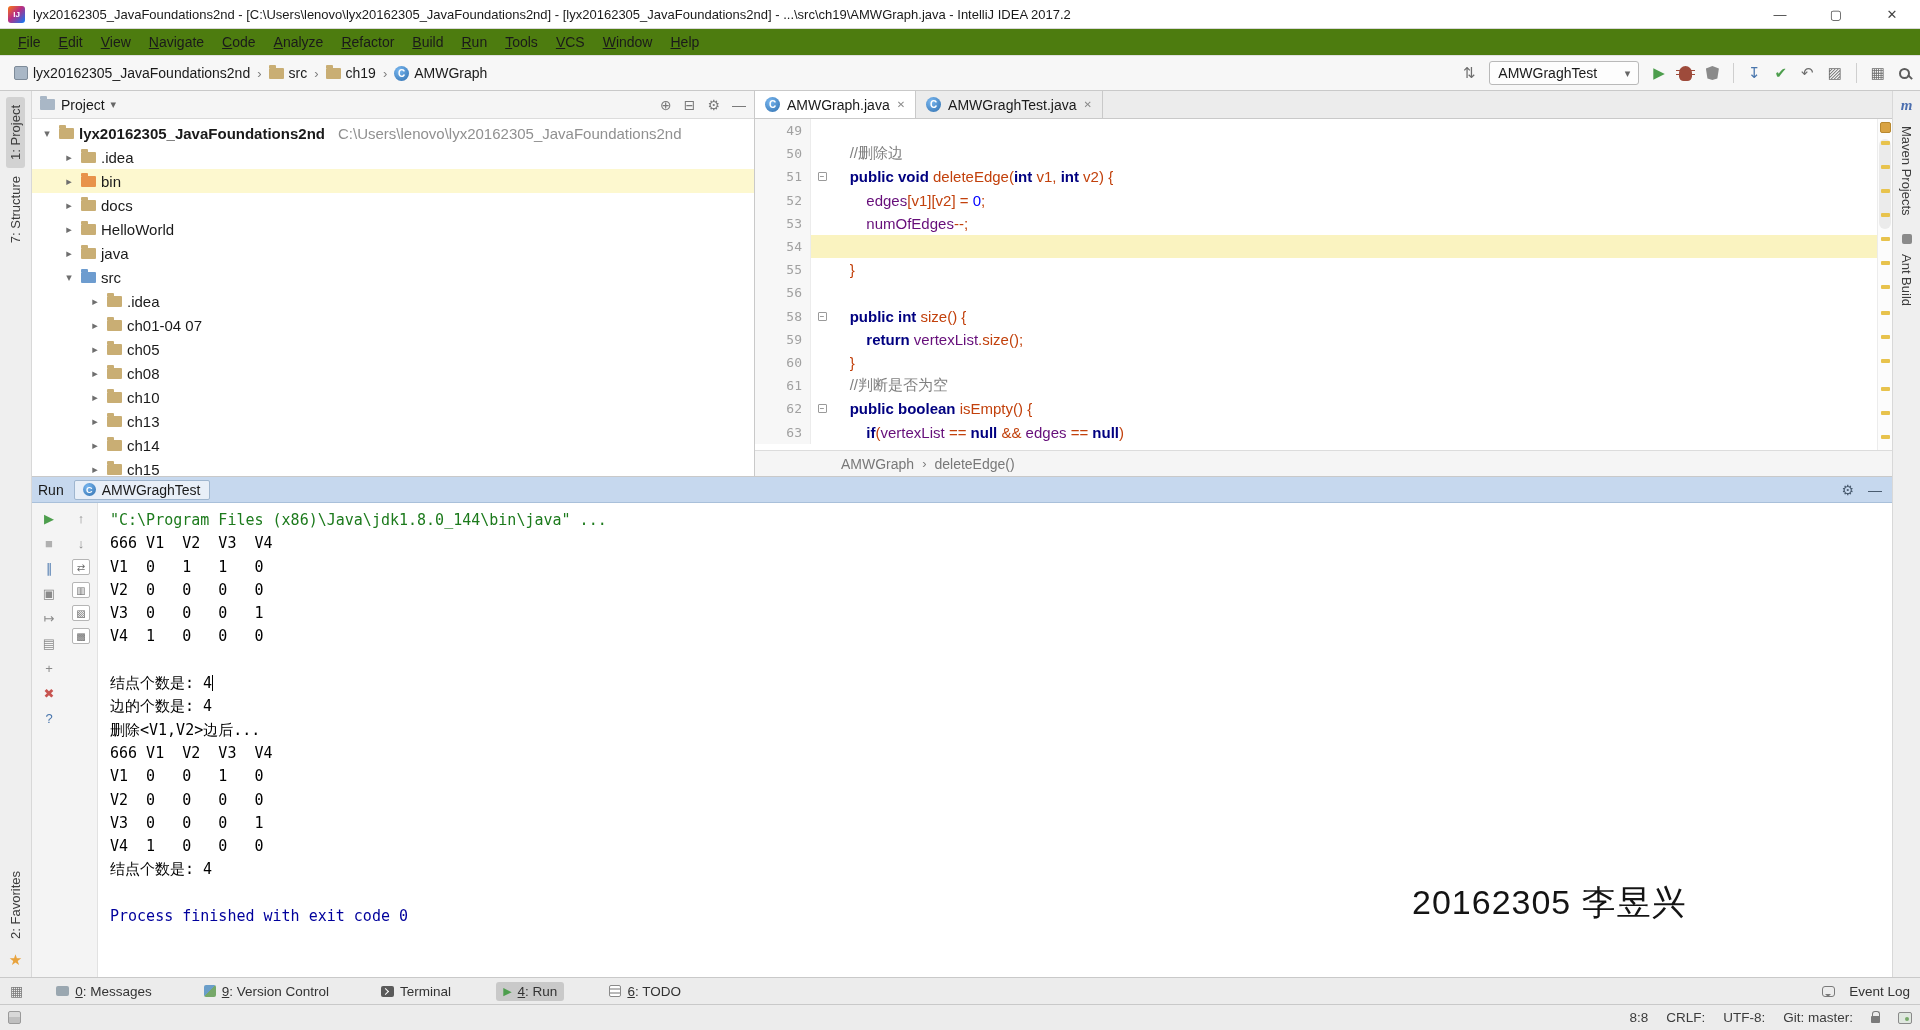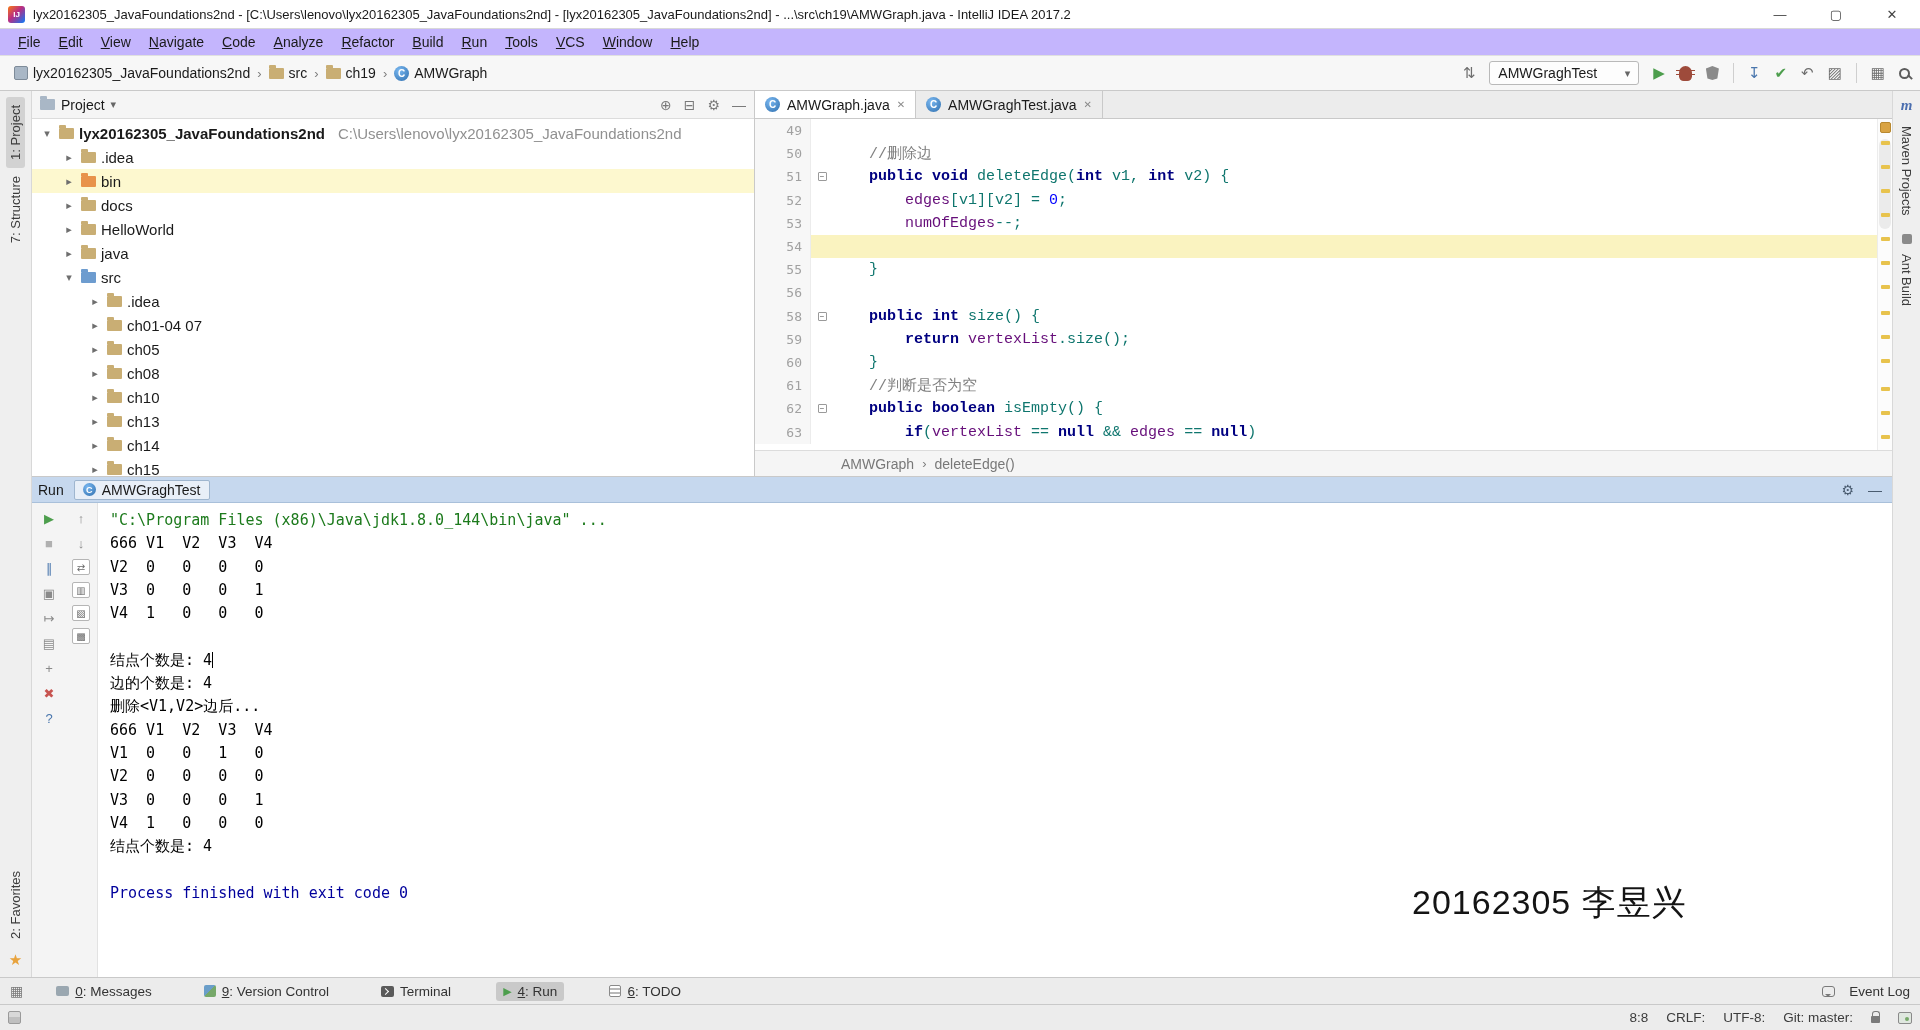--- a/index.html
+++ b/index.html
@@ -8,21 +8,21 @@
   .mono { font-family:"DejaVu Sans Mono","Liberation Mono",monospace; }
 
   
   .titlebar { height:29px; background:#ffffff; border-bottom:1px solid #d8d8d8; display:flex; align-items:center; padding-left:8px; flex:0 0 auto; }
   .app-icon { width:17px; height:17px; border-radius:3px; background:linear-gradient(135deg,#f97a12,#b92d82 45%,#087cfa); color:#fff; font-size:8px; font-weight:bold; display:flex; align-items:center; justify-content:center; margin-right:8px; }
   .title-text { font-size:13px; color:#1a1a1a; white-space:nowrap; overflow:hidden; text-overflow:ellipsis; flex:1; }
   .win-btns { display:flex; height:100%; }
   .win-btn { width:56px; display:flex; align-items:center; justify-content:center; color:#444; font-size:13px; }
 
   
-  .menubar { height:27px; background:#c4b5fd; display:flex; align-items:center; padding-left:10px; gap:2px; border-bottom:1px solid #e0e0e0; flex:0 0 auto; }
+  .menubar { height:27px; background:#4d7c0f; display:flex; align-items:center; padding-left:10px; gap:2px; border-bottom:1px solid #e0e0e0; flex:0 0 auto; }
   .menu-item { display:inline-block; padding:3px 8px; font-size:14px; }
   .menu-item::first-letter { text-decoration:underline; }
 
   
   .navbar { height:35px; background:#f7f7f7; border-bottom:1px solid #c9c9c9; display:flex; align-items:center; padding:0 10px 0 14px; flex:0 0 auto; }
   .crumbs { display:flex; align-items:center; gap:7px; flex:1; }
   .crumb-item { display:flex; align-items:center; gap:5px; font-size:14px; }
   .crumb-sep { color:#7d7d7d; font-size:13px; }
   .nav-tools { display:flex; align-items:center; gap:14px; }
   .tool-glyph { color:#6e6e6e; font-size:15px; }
@@ -75,22 +75,22 @@
   .tabbar { height:28px; background:#ececec; border-bottom:1px solid #c9c9c9; display:flex; align-items:stretch; flex:0 0 auto; }
   .tab { display:flex; align-items:center; gap:7px; padding:0 10px; border-right:1px solid #c9c9c9; font-size:14px; background:#ececec; }
   .tab.active { background:#ffffff; }
   .tab-close { color:#8a8a8a; font-size:10px; }
   .code-scroll { height:331px; overflow:hidden; position:relative; }
   .code-row { height:23.2px; display:flex; align-items:center; background:transparent; }
   .code-row.current { background:linear-gradient(to right,transparent 56px,#faf3c0 56px); }
   .ln { width:56px; text-align:right; padding-right:8px; color:#a1a1a1; font-size:13px; flex:0 0 auto; font-family:"DejaVu Sans Mono","Liberation Mono",monospace; background:#f7f7f7; height:100%; display:flex; align-items:center; justify-content:flex-end; border-right:1px solid #ececec; }
   .foldcol { width:22px; flex:0 0 auto; display:flex; align-items:center; justify-content:center; height:100%; }
   .foldbox { width:9px; height:9px; border:1px solid #9a9a9a; background:#fff; color:#555; font-size:8px; line-height:7px; text-align:center; border-radius:1px; }
-  .codetext { white-space:pre; font-family:Liberation Mono, monospace; font-size:15px; }
-  .kw { color:#000080; font-weight:bold; } .com { color:#808080; } .n { color:#0000ff; } .fld { color:#660e7a; } .p { color:#0f766e; }
+  .codetext { white-space:pre; font-family:Liberation Sans, sans-serif; font-size:15px; }
+  .kw { color:#000080; font-weight:bold; } .com { color:#808080; } .n { color:#0000ff; } .fld { color:#660e7a; } .p { color:#c2410c; }
   .rail { position:absolute; top:0; right:0; width:15px; bottom:0; background:#fcfcfc; border-left:1px solid #ececec; }
   .rail-corner { position:absolute; top:3px; left:2px; width:11px; height:11px; background:#d9a343; border:1px solid #b8882f; border-radius:2px; }
   .rail-mark { position:absolute; left:3px; width:9px; height:4px; background:#e8c34d; border-radius:1px; }
   .rail-thumb { position:absolute; left:1px; width:12px; top:20px; height:90px; background:#e4e4e4; border-radius:6px; opacity:.7; }
   .editor-crumb { height:26px; background:#f5f5f5; border-top:1px solid #dcdcdc; display:flex; align-items:center; gap:8px; padding-left:86px; color:#787878; font-size:14px; flex:0 0 auto; }
 
   
   .run-panel { flex:1; border-top:1px solid #c9c9c9; display:flex; flex-direction:column; min-height:0; position:relative; background:#fff; }
   .run-header { height:26px; background:#c6d8ee; border-bottom:1px solid #a9c0da; display:flex; align-items:center; padding:0 10px 0 6px; gap:10px; flex:0 0 auto; }
   .run-title { font-size:14px; color:#1a1a1a; }
@@ -456,20 +456,21 @@
               <span class="rt-icon" style="color: rgb(138, 138, 138);">↓</span>
               <span class="rt-icon boxed" style="color: rgb(106, 106, 106);">⇄</span>
               <span class="rt-icon boxed" style="color: rgb(106, 106, 106);">▥</span>
               <span class="rt-icon boxed" style="color: rgb(106, 106, 106);">▧</span>
               <span class="rt-icon boxed" style="color: rgb(106, 106, 106);">▩</span>
             </div>
         </div>
         <div class="console mono" id="console">
             <div class="con-line cmd">"C:\Program Files (x86)\Java\jdk1.8.0_144\bin\java" ...</div>
             <div class="con-line ">666 V1  V2  V3  V4</div>
+            <div class="con-line ">V1  0   1   1   0</div>
             <div class="con-line ">V2  0   0   0   0</div>
             <div class="con-line ">V3  0   0   0   1</div>
             <div class="con-line ">V4  1   0   0   0</div>
             <div class="con-line ">&nbsp;</div>
             <div class="con-line ">结点个数是: 4<span class="caret-bar"></span></div>
             <div class="con-line ">边的个数是: 4</div>
             <div class="con-line ">删除&lt;V1,V2&gt;边后...</div>
             <div class="con-line ">666 V1  V2  V3  V4</div>
             <div class="con-line ">V1  0   0   1   0</div>
             <div class="con-line ">V2  0   0   0   0</div>

